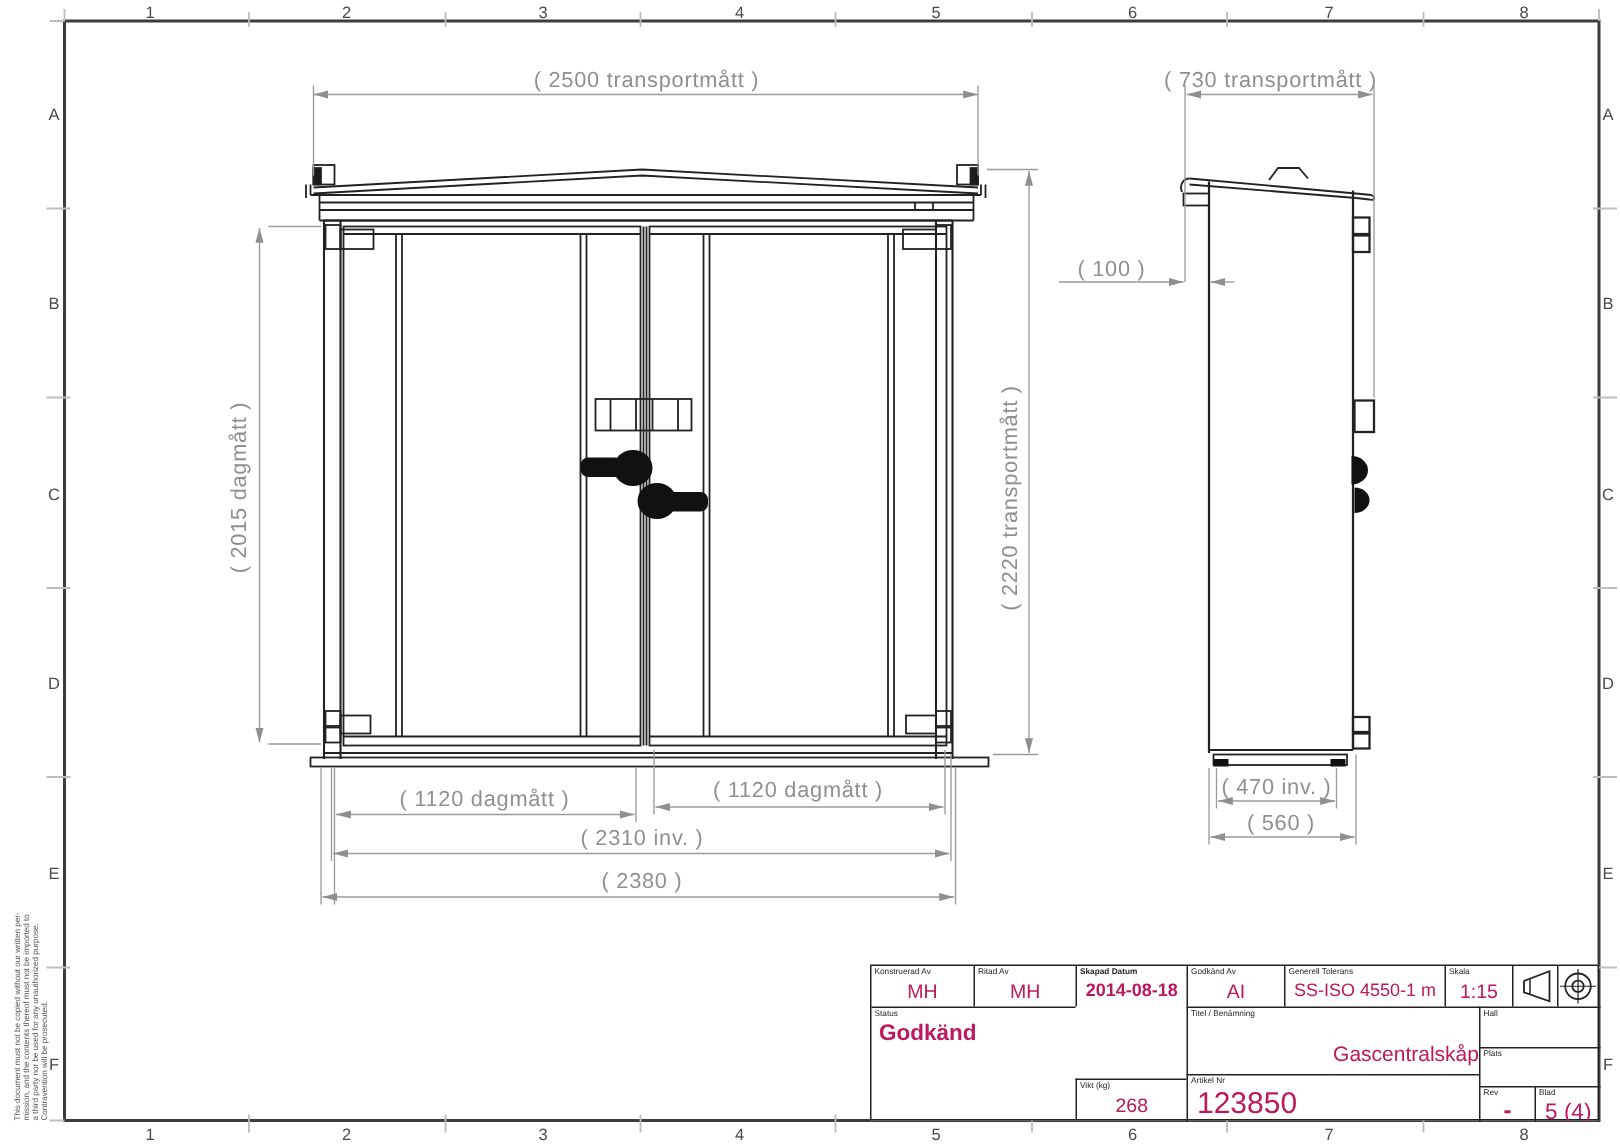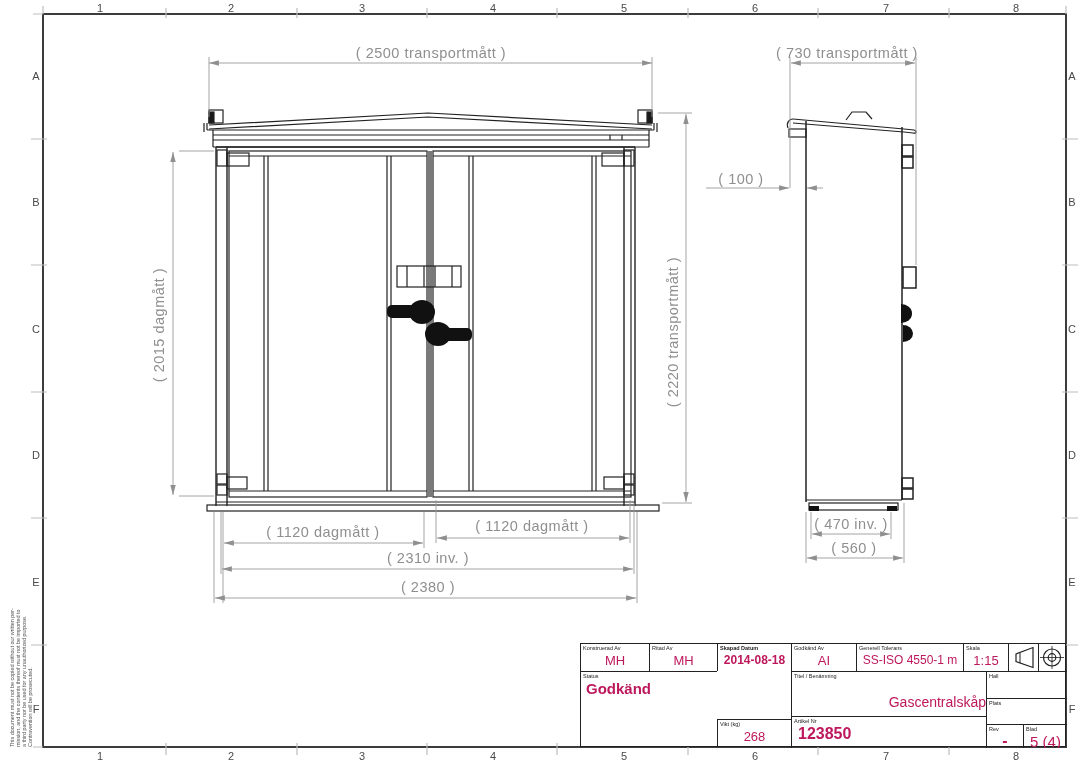--- a/index.html
+++ b/index.html
@@ -17,21 +17,21 @@
               border:1.5px solid #222;box-sizing:border-box;background:#fff;}
   .tb-cell{position:absolute;border-left:1px solid #222;border-top:1px solid #222;
            box-sizing:border-box;overflow:hidden;}
   .tb-cell.first{border-left:none;}
   .tb-cell.toprow{border-top:none;}
   .tb-label{position:absolute;top:1px;left:2px;font-size:5.5px;color:#222;white-space:nowrap;}
   .tb-value{position:absolute;left:0;right:0;top:9px;text-align:center;font-size:13px;color:#be185d;}
   .tb-value.small{font-size:12px;}
   .tb-value.bold-left{text-align:left;padding-left:5px;font-weight:bold;font-size:15px;top:8px;}
   .tb-value.title-val{text-align:right;padding-left:6px;font-size:14px;top:22px;}
-  .tb-value.artikel-val{text-align:left;padding-left:6px;font-weight:bold;font-size:16px;top:8px;}
+  .tb-value.artikel-val{text-align:left;padding-left:6px;font-weight:normal;font-size:20px;top:8px;}
   .tb-value.rev-val{font-weight:bold;font-size:16px;top:7px;}
   .tb-value.blad-val{font-size:15px;top:8px;}
 </style>
 </head>
 <body>
 
 <div class="stage">
 
 <svg width="1080" height="764" viewBox="0 0 1080 764">
   <defs>

